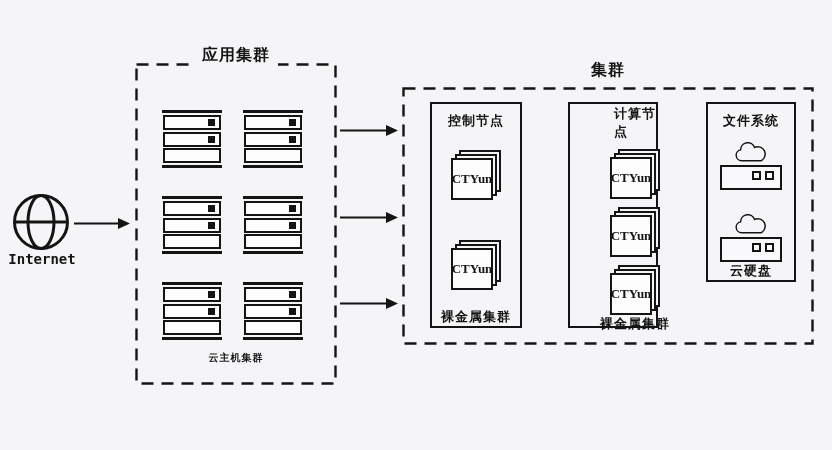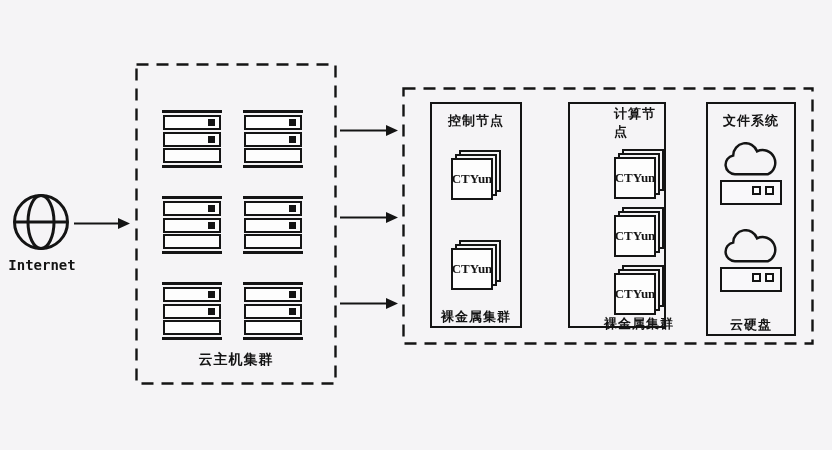--- a/index.html
+++ b/index.html
@@ -7,21 +7,21 @@
     position:relative; width:832px; height:450px;
     background:#f5f4f6; overflow:hidden;
     font-family:"Liberation Sans", sans-serif; color:#141414;
   }
   .abs { position:absolute; }
   svg { display:block; }
 
   
   .box-title { text-align:center; font-weight:700; font-size:16px; letter-spacing:1px; }
   .box-title span { background:#f5f4f6; padding:0 8px; line-height:22px; display:inline-block; }
-  .big-label { text-align:center; font-weight:700; font-size:14px; letter-spacing:1px; }
+  .big-label { text-align:center; font-weight:700; font-size:10px; letter-spacing:1px; }
   .node-title { font-weight:700; font-size:13px; letter-spacing:1px; margin-top:8px; }
   .node-bottom { font-weight:700; font-size:13px; letter-spacing:1px; margin-top:auto; white-space:nowrap; }
   .internet-label { font-family:"DejaVu Sans Mono", monospace; font-size:14px; font-weight:600; text-align:center; }
 
   
   .node-box {
     border:2px solid #141414; box-sizing:border-box;
     display:flex; flex-direction:column; align-items:center;justify-content:center;
   }
 
@@ -61,30 +61,33 @@
 </head>
 <body>
 
 <div class="canvas">
 
   <svg class="abs" style="left:12px; top:192px;" width="58" height="60" viewBox="0 0 58 60">
     <circle cx="29" cy="30" r="26.5" class="outline" stroke-width="3"></circle>
     <ellipse cx="29" cy="30" rx="13" ry="26.5" class="outline" stroke-width="3"></ellipse>
     <line x1="2.5" y1="30" x2="55.5" y2="30" class="outline" stroke-width="3"></line>
   </svg>
-  <div class="abs internet-label" style="left:0px; top:257px; width:84px;">Internet</div>
+  <div class="abs internet-label" style="left:0px; top:251px; width:84px;">Internet</div>
 
   <svg class="abs" style="left:74px; top:217px;" width="56" height="13">
     <line x1="0" y1="6.5" x2="45" y2="6.5" class="arrow-line"></line>
     <polygon points="44,1 56,6.5 44,12" class="arrow-head"></polygon>
   </svg>
 
   <svg class="abs" style="left:135px; top:63px;" width="202" height="322">
     <rect x="1.5" y="1.5" width="199" height="319" class="dash-rect" stroke-dasharray="12 8"></rect>
   </svg>
+  <div class="abs box-title" style="left:135px; top:44px; width:202px;">
+    <span>应用集群</span>
+  </div>
 
   <div class="abs rack" style="left:162px; top:110px;">
     <div class="rack-slot">
         <span class="rack-led"></span>
       </div>
     <div class="rack-slot">
         <span class="rack-led"></span>
       </div>
     <div class="rack-slot"></div>
   </div>
@@ -145,57 +148,60 @@
     <polygon points="46,1 58,6.5 46,12" class="arrow-head"></polygon>
   </svg>
   <svg class="abs" style="left:340px; top:297px;" width="58" height="13">
     <line x1="0" y1="6.5" x2="47" y2="6.5" class="arrow-line"></line>
     <polygon points="46,1 58,6.5 46,12" class="arrow-head"></polygon>
   </svg>
 
   <svg class="abs" style="left:402px; top:87px;" width="412" height="258">
     <rect x="1.5" y="1.5" width="409" height="255" class="dash-rect" stroke-dasharray="12 8"></rect>
   </svg>
+  <div class="abs box-title" style="left:402px; top:59px; width:412px;">
+    <span>集群</span>
+  </div>
 
   <div class="abs node-box" style="left:430px; top:102px; width:92px; height:226px;">
     <div class="node-title">控制节点</div>
     <div class="stack" style="margin-top:20px;">
       <div class="stack-layer stack-l3"></div>
       <div class="stack-layer stack-l2"></div>
       <div class="stack-card">CTYun</div>
     </div>
     <div class="stack" style="margin-top:40px;">
       <div class="stack-layer stack-l3"></div>
       <div class="stack-layer stack-l2"></div>
       <div class="stack-card">CTYun</div>
     </div>
     <div class="node-bottom">裸金属集群</div>
   </div>
 
-  <div class="abs node-box" style="left:568px; top:102px; width:98px; height:226px;padding-left:44px;">
+  <div class="abs node-box" style="left:568px; top:102px; width:90px; height:226px;padding-left:44px;">
     <div class="node-title">计算节点</div>
     <div class="stack" style="margin-top:8px;">
       <div class="stack-layer stack-l3"></div>
       <div class="stack-layer stack-l2"></div>
       <div class="stack-card">CTYun</div>
     </div>
     <div class="stack" style="margin-top:8px;">
       <div class="stack-layer stack-l3"></div>
       <div class="stack-layer stack-l2"></div>
       <div class="stack-card">CTYun</div>
     </div>
     <div class="stack" style="margin-top:8px;">
       <div class="stack-layer stack-l3"></div>
       <div class="stack-layer stack-l2"></div>
       <div class="stack-card">CTYun</div>
     </div>
     <div class="node-bottom">裸金属集群</div>
   </div>
 
-  <div class="abs node-box" style="left:706px; top:102px; width:90px; height:234px;">
+  <div class="abs node-box" style="left:706px; top:102px; width:90px; height:180px;">
     <div class="node-title">文件系统</div>
     <svg style="margin-top:12px;" width="64" height="36" viewBox="0 0 64 38">
       <path d="M50 34 H15 a10 10 0 0 1 -1.8 -19.8 A13 13 0 0 1 38.4 9.8 A10.5 10.5 0 0 1 50 34 z" fill="#f5f4f6" class="outline" stroke-width="2.6"></path>
     </svg>
     <div class="disk" style="margin-top:2px;">
       <span class="disk-led a"></span>
       <span class="disk-led b"></span>
     </div>
     <svg style="margin-top:24px;" width="64" height="36" viewBox="0 0 64 38">
       <path d="M50 34 H15 a10 10 0 0 1 -1.8 -19.8 A13 13 0 0 1 38.4 9.8 A10.5 10.5 0 0 1 50 34 z" fill="#f5f4f6" class="outline" stroke-width="2.6"></path>

